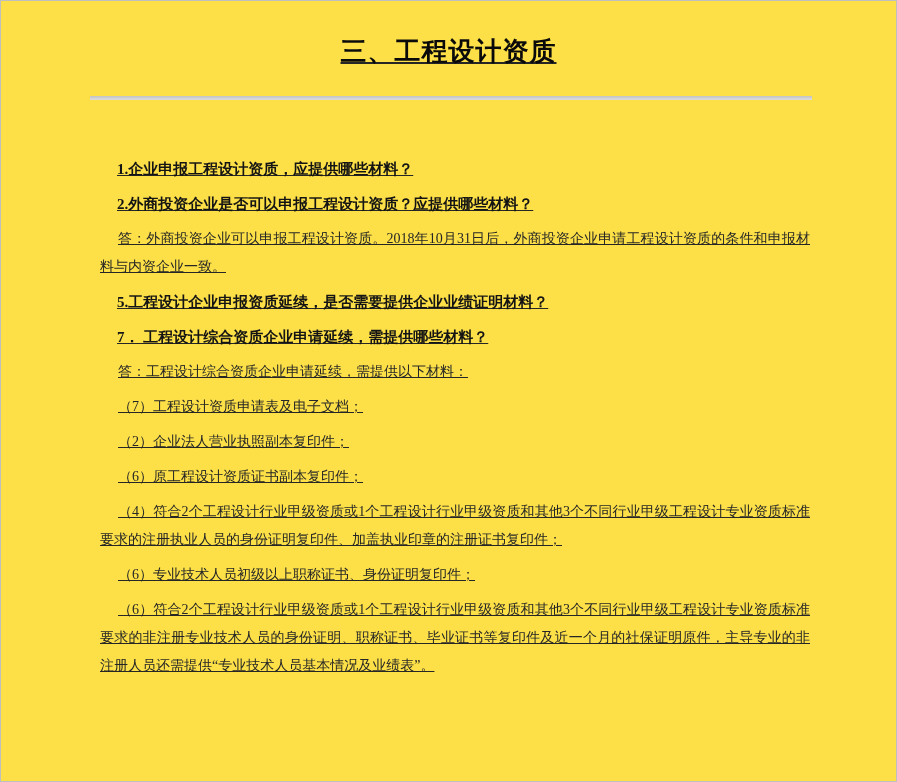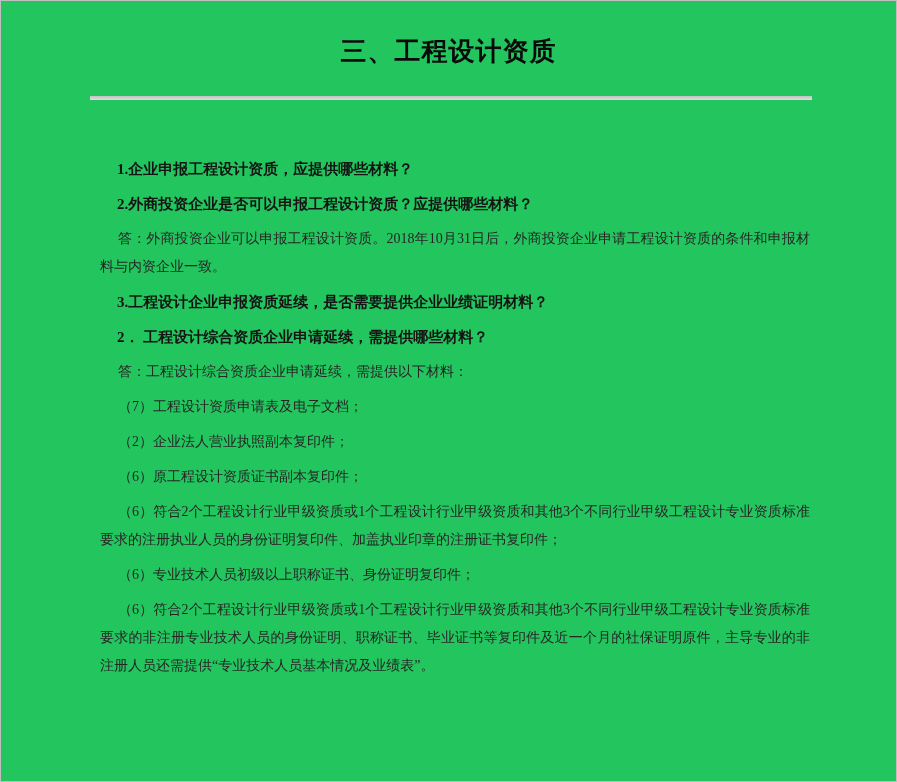--- a/index.html
+++ b/index.html
@@ -5,24 +5,25 @@
   html, body {
     margin: 0;
     padding: 0;
     background: #ffffff;
   }
   .page {
     box-sizing: border-box;
     width: 897px;
     height: 782px;
     border: 1px solid #bfbfbf;
-    background: #22c55e;
+    background: #fde047;
     overflow: hidden;
     font-family: "Liberation Serif", "DejaVu Serif", serif;
     color: #262626;
+    text-decoration: underline;
   }
   .doc-title {
     margin: 36px 0 0 0;
     text-align: center;
     font-size: 26px;
     line-height: 30px;
     font-weight: bold;
     color: #0a0a0a;
     letter-spacing: 1px;
   }
@@ -65,28 +66,28 @@
     <section>
       <h2>1.企业申报工程设计资质，应提供哪些材料？</h2>
     </section>
 
     <section>
       <h2>2.外商投资企业是否可以申报工程设计资质？应提供哪些材料？</h2>
       <p>答：外商投资企业可以申报工程设计资质。2018年10月31日后，外商投资企业申请工程设计资质的条件和申报材料与内资企业一致。</p>
     </section>
 
     <section>
-      <h2>3.工程设计企业申报资质延续，是否需要提供企业业绩证明材料？</h2>
+      <h2>5.工程设计企业申报资质延续，是否需要提供企业业绩证明材料？</h2>
     </section>
 
     <section>
-      <h2>2． 工程设计综合资质企业申请延续，需提供哪些材料？</h2>
+      <h2>7． 工程设计综合资质企业申请延续，需提供哪些材料？</h2>
       <p>答：工程设计综合资质企业申请延续，需提供以下材料：</p>
       <p>（7）工程设计资质申请表及电子文档；</p>
       <p>（2）企业法人营业执照副本复印件；</p>
       <p>（6）原工程设计资质证书副本复印件；</p>
-      <p>（6）符合2个工程设计行业甲级资质或1个工程设计行业甲级资质和其他3个不同行业甲级工程设计专业资质标准要求的注册执业人员的身份证明复印件、加盖执业印章的注册证书复印件；</p>
+      <p>（4）符合2个工程设计行业甲级资质或1个工程设计行业甲级资质和其他3个不同行业甲级工程设计专业资质标准要求的注册执业人员的身份证明复印件、加盖执业印章的注册证书复印件；</p>
       <p>（6）专业技术人员初级以上职称证书、身份证明复印件；</p>
       <p>（6）符合2个工程设计行业甲级资质或1个工程设计行业甲级资质和其他3个不同行业甲级工程设计专业资质标准要求的非注册专业技术人员的身份证明、职称证书、毕业证书等复印件及近一个月的社保证明原件，主导专业的非注册人员还需提供“专业技术人员基本情况及业绩表”。</p>
     </section>
 
   </div>
 </div>
 
 </body></html>

